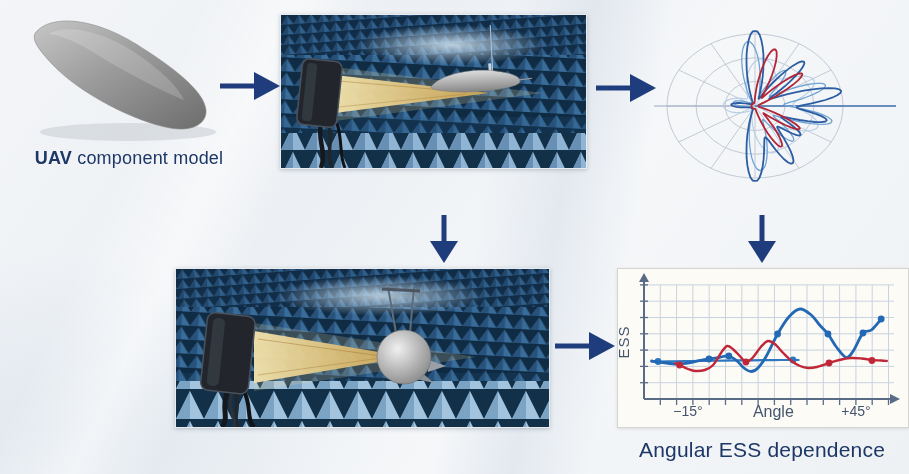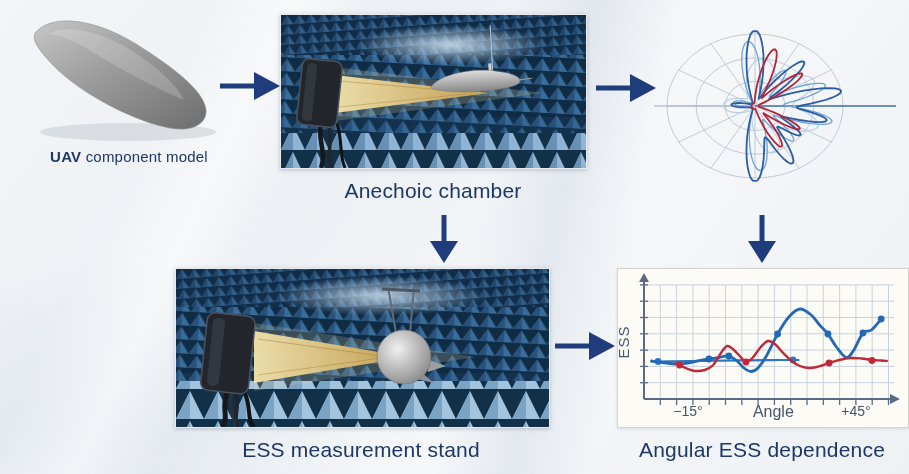--- a/index.html
+++ b/index.html
@@ -5,21 +5,21 @@
   html,body{margin:0;padding:0;background:#dfe3e8;}
   .canvas{position:relative;width:909px;height:474px;overflow:hidden;
     background:linear-gradient(125deg,#f3f5f8 0%,#eceff3 35%,#f5f7f9 60%,#eef1f4 100%);
     font-family:"Liberation Sans",sans-serif;}
   .canvas::before{content:"";position:absolute;inset:0;pointer-events:none;
     background:
       linear-gradient(115deg,rgba(255,255,255,0) 18%,rgba(255,255,255,.55) 26%,rgba(255,255,255,0) 33%),
       linear-gradient(100deg,rgba(205,214,226,0) 52%,rgba(203,213,226,.4) 60%,rgba(255,255,255,0) 68%),
       radial-gradient(ellipse 420px 260px at 8% 92%,rgba(214,224,233,.55),rgba(255,255,255,0) 70%);}
   .caption{position:absolute;color:#1d3766;font-size:21px;text-align:center;letter-spacing:.2px;}
-  .caption.big{font-size:15px;}
+  .caption.big{font-size:18px;}
   .photo{position:absolute;border:1px solid #e9ebee;box-shadow:0 1px 4px rgba(30,50,80,.25);background:#16344f;}
   .photo svg{display:block;}
   .panel{position:absolute;background:#fdfbf6;border:1px solid #d6d4cf;box-shadow:0 1px 3px rgba(30,50,80,.12);}
   .abs{position:absolute;}
 </style>
 </head>
 <body>
 
 <div class="canvas">
 
@@ -103,21 +103,20 @@
         </g>
       </g>
       <g transform="translate(198,63) rotate(-3)">
         <line x1="14" y1="-52" x2="14" y2="-6" stroke="#b8c6d2" stroke-width="1"></line>
         <rect x="10" y="-14" width="3" height="9" fill="#cdd6de"></rect>
         <path d="M-48,6 C-40,-4 -14,-10 12,-7 C32,-4 44,1 40,7 C33,13 -6,15 -30,12 C-42,10 -50,9 -48,6 Z" fill="url(#c1metal)" stroke="#7d7d7d" stroke-width="0.5"></path>
         <line x1="40" y1="4" x2="53" y2="3" stroke="#9a9a9a" stroke-width="1.2"></line>
       </g>
     </svg>
   </div>
-  <div class="caption" style="left:303px;top:179px;width:260px;">Anechoic chamber</div>
 
   <svg class="abs" style="left:594px;top:72px;" width="64" height="32">
     <line x1="2" y1="16" x2="38" y2="16" stroke="#1f3c7c" stroke-width="5"></line>
     <polygon points="36,2 62,16 36,30" fill="#1f3c7c"></polygon>
   </svg>
 
   <svg class="abs" id="polar-svg" style="left:650px;top:22px;" width="250" height="172" viewBox="0 0 250 172">
       <ellipse cx="105" cy="84" rx="29.92" ry="24.48" fill="none" stroke="#c3cad4" stroke-width="1"></ellipse>
       <ellipse cx="105" cy="84" rx="58.96" ry="48.24" fill="none" stroke="#c3cad4" stroke-width="1"></ellipse>
       <ellipse cx="105" cy="84" rx="88" ry="72" fill="none" stroke="#c3cad4" stroke-width="1"></ellipse>
@@ -204,21 +203,20 @@
       <g transform="translate(228,88)">
         <line x1="-8" y1="-24" x2="-16" y2="-70" stroke="#5f6c78" stroke-width="2"></line>
         <line x1="6" y1="-24" x2="10" y2="-70" stroke="#5f6c78" stroke-width="2"></line>
         <line x1="-22" y1="-68" x2="16" y2="-66" stroke="#4c5560" stroke-width="3"></line>
         <polygon points="22,2 42,9 24,15" fill="#9aa0a6"></polygon>
         <polygon points="16,14 30,26 12,22" fill="#8a9096"></polygon>
         <circle cx="0" cy="0" r="27" fill="url(#c2sph)" stroke="#6f6f6f" stroke-width="0.6"></circle>
       </g>
     </svg>
   </div>
-  <div class="caption" style="left:211px;top:438px;width:300px;">ESS measurement stand</div>
 
   <svg class="abs" style="left:553px;top:330px;" width="64" height="32">
     <line x1="2" y1="16" x2="38" y2="16" stroke="#1f3c7c" stroke-width="5"></line>
     <polygon points="36,2 62,16 36,30" fill="#1f3c7c"></polygon>
   </svg>
 
   <div class="panel" style="left:617px;top:268px;width:290px;height:158px;">
     <svg id="line-svg" width="290" height="158" viewBox="0 0 290 158">
         <line x1="42.3" y1="16" x2="42.3" y2="130" stroke="#c7d3df" stroke-width="1"></line>
         <line x1="42.3" y1="130" x2="42.3" y2="136" stroke="#5a6b85" stroke-width="1.3"></line>

